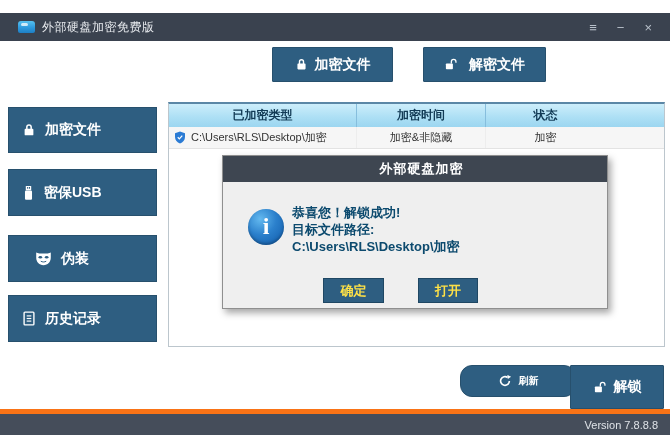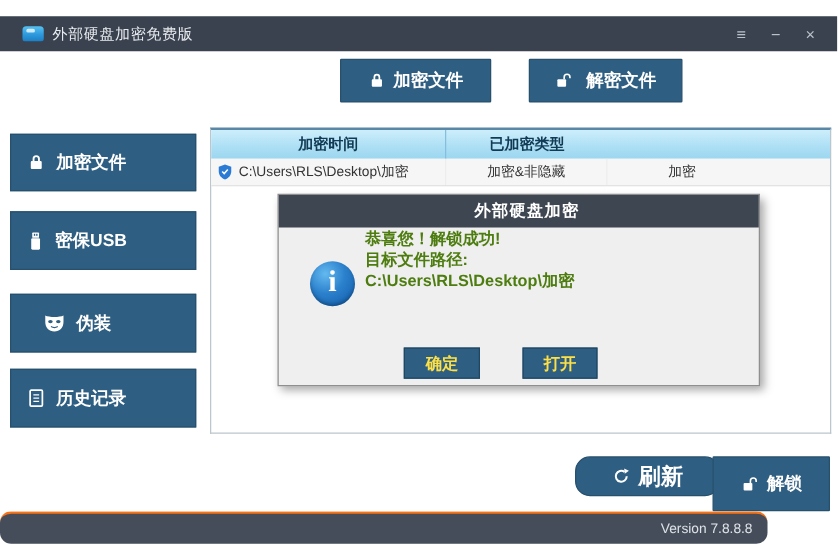--- a/index.html
+++ b/index.html
@@ -12,33 +12,33 @@
     background:#3a424f; display:flex; align-items:center; padding:0 18px; }
   .app-icon { width:17px; height:12px; border-radius:3px 3px 2px 2px;
     background:linear-gradient(180deg,#56c1f0 0%,#2e9ade 55%,#1d7fc4 100%);
     position:relative; margin-right:7px; flex:0 0 auto; }
   .app-icon::after { content:""; position:absolute; left:3px; top:2px; width:7px; height:3px;
     background:rgba(255,255,255,.75); border-radius:2px; }
   .win-title { color:#e8ebef; font-size:12px; letter-spacing:.5px; }
   .win-controls { margin-left:auto; display:flex; align-items:center; gap:20px; }
   .win-controls span { color:#b9c1cb; font-size:13px; line-height:1; cursor:default; }
 
-  .statusbar { position:absolute; left:0; top:409px; width:614px; height:26px;
+  .statusbar { position:absolute; left:0; top:409px; width:670px; height:26px;
     background:#454d5a; display:flex; align-items:center; justify-content:flex-end;
-    padding:0 12px; border-top:2px solid #f97316;border-radius:9px; }
+    padding:0 12px; border-top:5px solid #f97316; }
   .version { color:#dfe3e8; font-size:11px; }
 
   
   .blue-btn { position:absolute; background:#2e5e81; border:1px solid #27506d;
     color:#ffffff; font-weight:bold; display:flex; align-items:center; justify-content:center;
     gap:7px; cursor:pointer; border-radius:1px; }
   .blue-btn svg { flex:0 0 auto; }
   #btn-encrypt-top { left:272px; top:47px; width:121px; height:35px; font-size:14px; }
   #btn-decrypt-top { left:423px; top:47px; width:123px; height:35px; font-size:14px;gap:11px; }
-  #btn-refresh { left:460px; top:365px; width:116px; height:32px; font-size:18px;border-radius:12px; }
+  #btn-refresh { left:460px; top:365px; width:116px; height:32px; font-size:10px;border-radius:12px; }
   #btn-unlock  { left:570px; top:365px; width:94px; height:44px; font-size:14px; }
 
   
   .side-btn { position:absolute; left:8px; width:149px; background:#2e5e81;
     border:1px solid #27506d; color:#ffffff; font-weight:bold; font-size:14px;
     display:flex; align-items:center; gap:9px; padding-left:13px; cursor:pointer; }
   #side-0 { top:107px; height:46px; }
   #side-1 { top:169px; height:47px; }
   #side-2 { top:235px; height:47px;padding-left:26px; }
   #side-3 { top:295px; height:47px; }
@@ -63,22 +63,22 @@
     background:#efefef; border:1px solid #8f8f8f; box-shadow:3px 4px 7px rgba(0,0,0,.35); }
   .dialog-titlebar { height:26px; background:#3e4651; display:flex; align-items:center;
     justify-content:center; }
   .dialog-title { color:#ffffff; font-size:13px; font-weight:bold; letter-spacing:1px;margin-left:13px; }
   .info-icon { position:absolute; left:25px; top:53px; width:36px; height:36px; border-radius:50%;
     background:radial-gradient(circle at 34% 28%, #63b9ef 0%, #2b80cc 45%, #0f59a8 100%);
     display:flex; align-items:center; justify-content:center;
     box-shadow:inset 0 -2px 3px rgba(0,0,0,.25); }
   .info-icon span { color:#ffffff; font-family:"Liberation Serif","DejaVu Serif",serif;
     font-weight:bold; font-size:24px; line-height:1; margin-top:-2px; }
-  .dialog-msg { position:absolute; left:69px; top:26px; font-size:13px; font-weight:bold;
-    color:#4d7c0f; line-height:17px; }
+  .dialog-msg { position:absolute; left:69px; top:48px; font-size:13px; font-weight:bold;
+    color:#0c4a6e; line-height:17px; }
   .dialog-btn { position:absolute; top:122px; height:25px; background:#2e5e81;
     border:1px solid #1f4763; color:#fde047; font-weight:bold; font-size:13px;
     display:flex; align-items:center; justify-content:center; cursor:pointer; }
   #dlg-ok   { left:100px; width:61px; }
   #dlg-open { left:195px; width:60px; }
 </style>
 </head>
 <body>
 
 <div id="app">
@@ -136,22 +136,23 @@
         <rect x="3.5" y="2" width="17" height="22" rx="1.5" fill="none" stroke="#fff" stroke-width="2.4"></rect>
         <line x1="8" y1="8.5" x2="16" y2="8.5" stroke="#fff" stroke-width="2"></line>
         <line x1="8" y1="13" x2="16" y2="13" stroke="#fff" stroke-width="2"></line>
         <line x1="8" y1="17.5" x2="16" y2="17.5" stroke="#fff" stroke-width="2"></line>
       </svg>
     <span>历史记录</span>
   </div>
 
   <div class="table">
     <div class="thead">
+      <div class="th">已加密类型</div>
       <div class="th">加密时间</div>
-      <div class="th">已加密类型</div>
+      <div class="th">状态</div>
     </div>
     <div class="trow">
       <div class="td path">
         <svg width="12" height="13" viewBox="0 0 24 26">
             <path fill="#2b7bd4" d="M12 1l10 3.6v7.2c0 6.4-4.2 11.1-10 13.2C6.2 22.9 2 18.2 2 11.8V4.6z"></path>
             <path d="M7.5 12.5l3.2 3.2 5.8-6.5" stroke="#fff" stroke-width="2.4" fill="none"></path>
           </svg>
         <span>C:\Users\RLS\Desktop\加密</span>
       </div>
       <div class="td">加密&amp;非隐藏</div>

